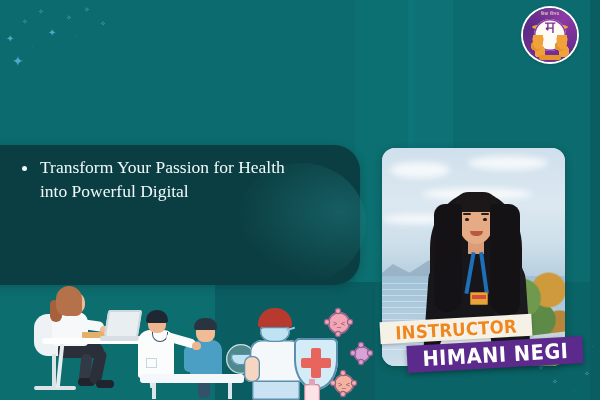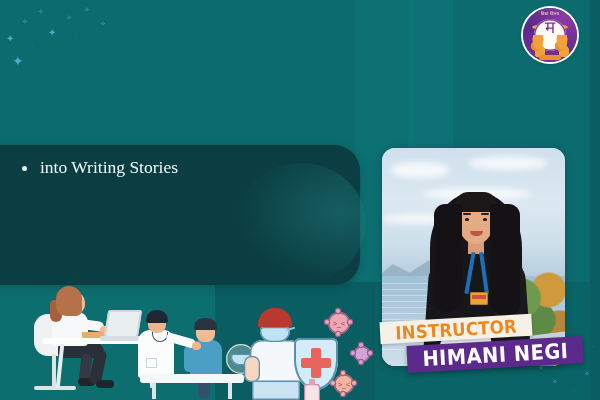--- a/index.html
+++ b/index.html
@@ -569,21 +569,21 @@
     <div class="inner-disc"></div>
     <div class="glyph">म</div>
     <div class="wreath-l"></div>
     <div class="wreath-r"></div>
     <div class="banner"></div>
   </div>
 
   <div id="bullets-panel">
     <div class="glow"></div>
     <ul id="bullets">
-      <li><span class="l2">into Writing Stories</span></li>
+      <li><span>Transform Your Passion for Health</span><span class="l2">into Powerful Digital</span></li>
     </ul>
   </div>
 
   <div id="photo-card">
     <div class="ph-sky"></div>
     <div class="ph-cloud" style="left:8px;top:14px;width:60px;height:16px"></div>
     <div class="ph-cloud" style="left:86px;top:8px;width:80px;height:14px"></div>
     <div class="ph-cloud" style="left:40px;top:40px;width:110px;height:12px"></div>
     <div class="ph-cloud" style="left:0px;top:66px;width:70px;height:10px"></div>
     <div class="ph-mount"></div>

